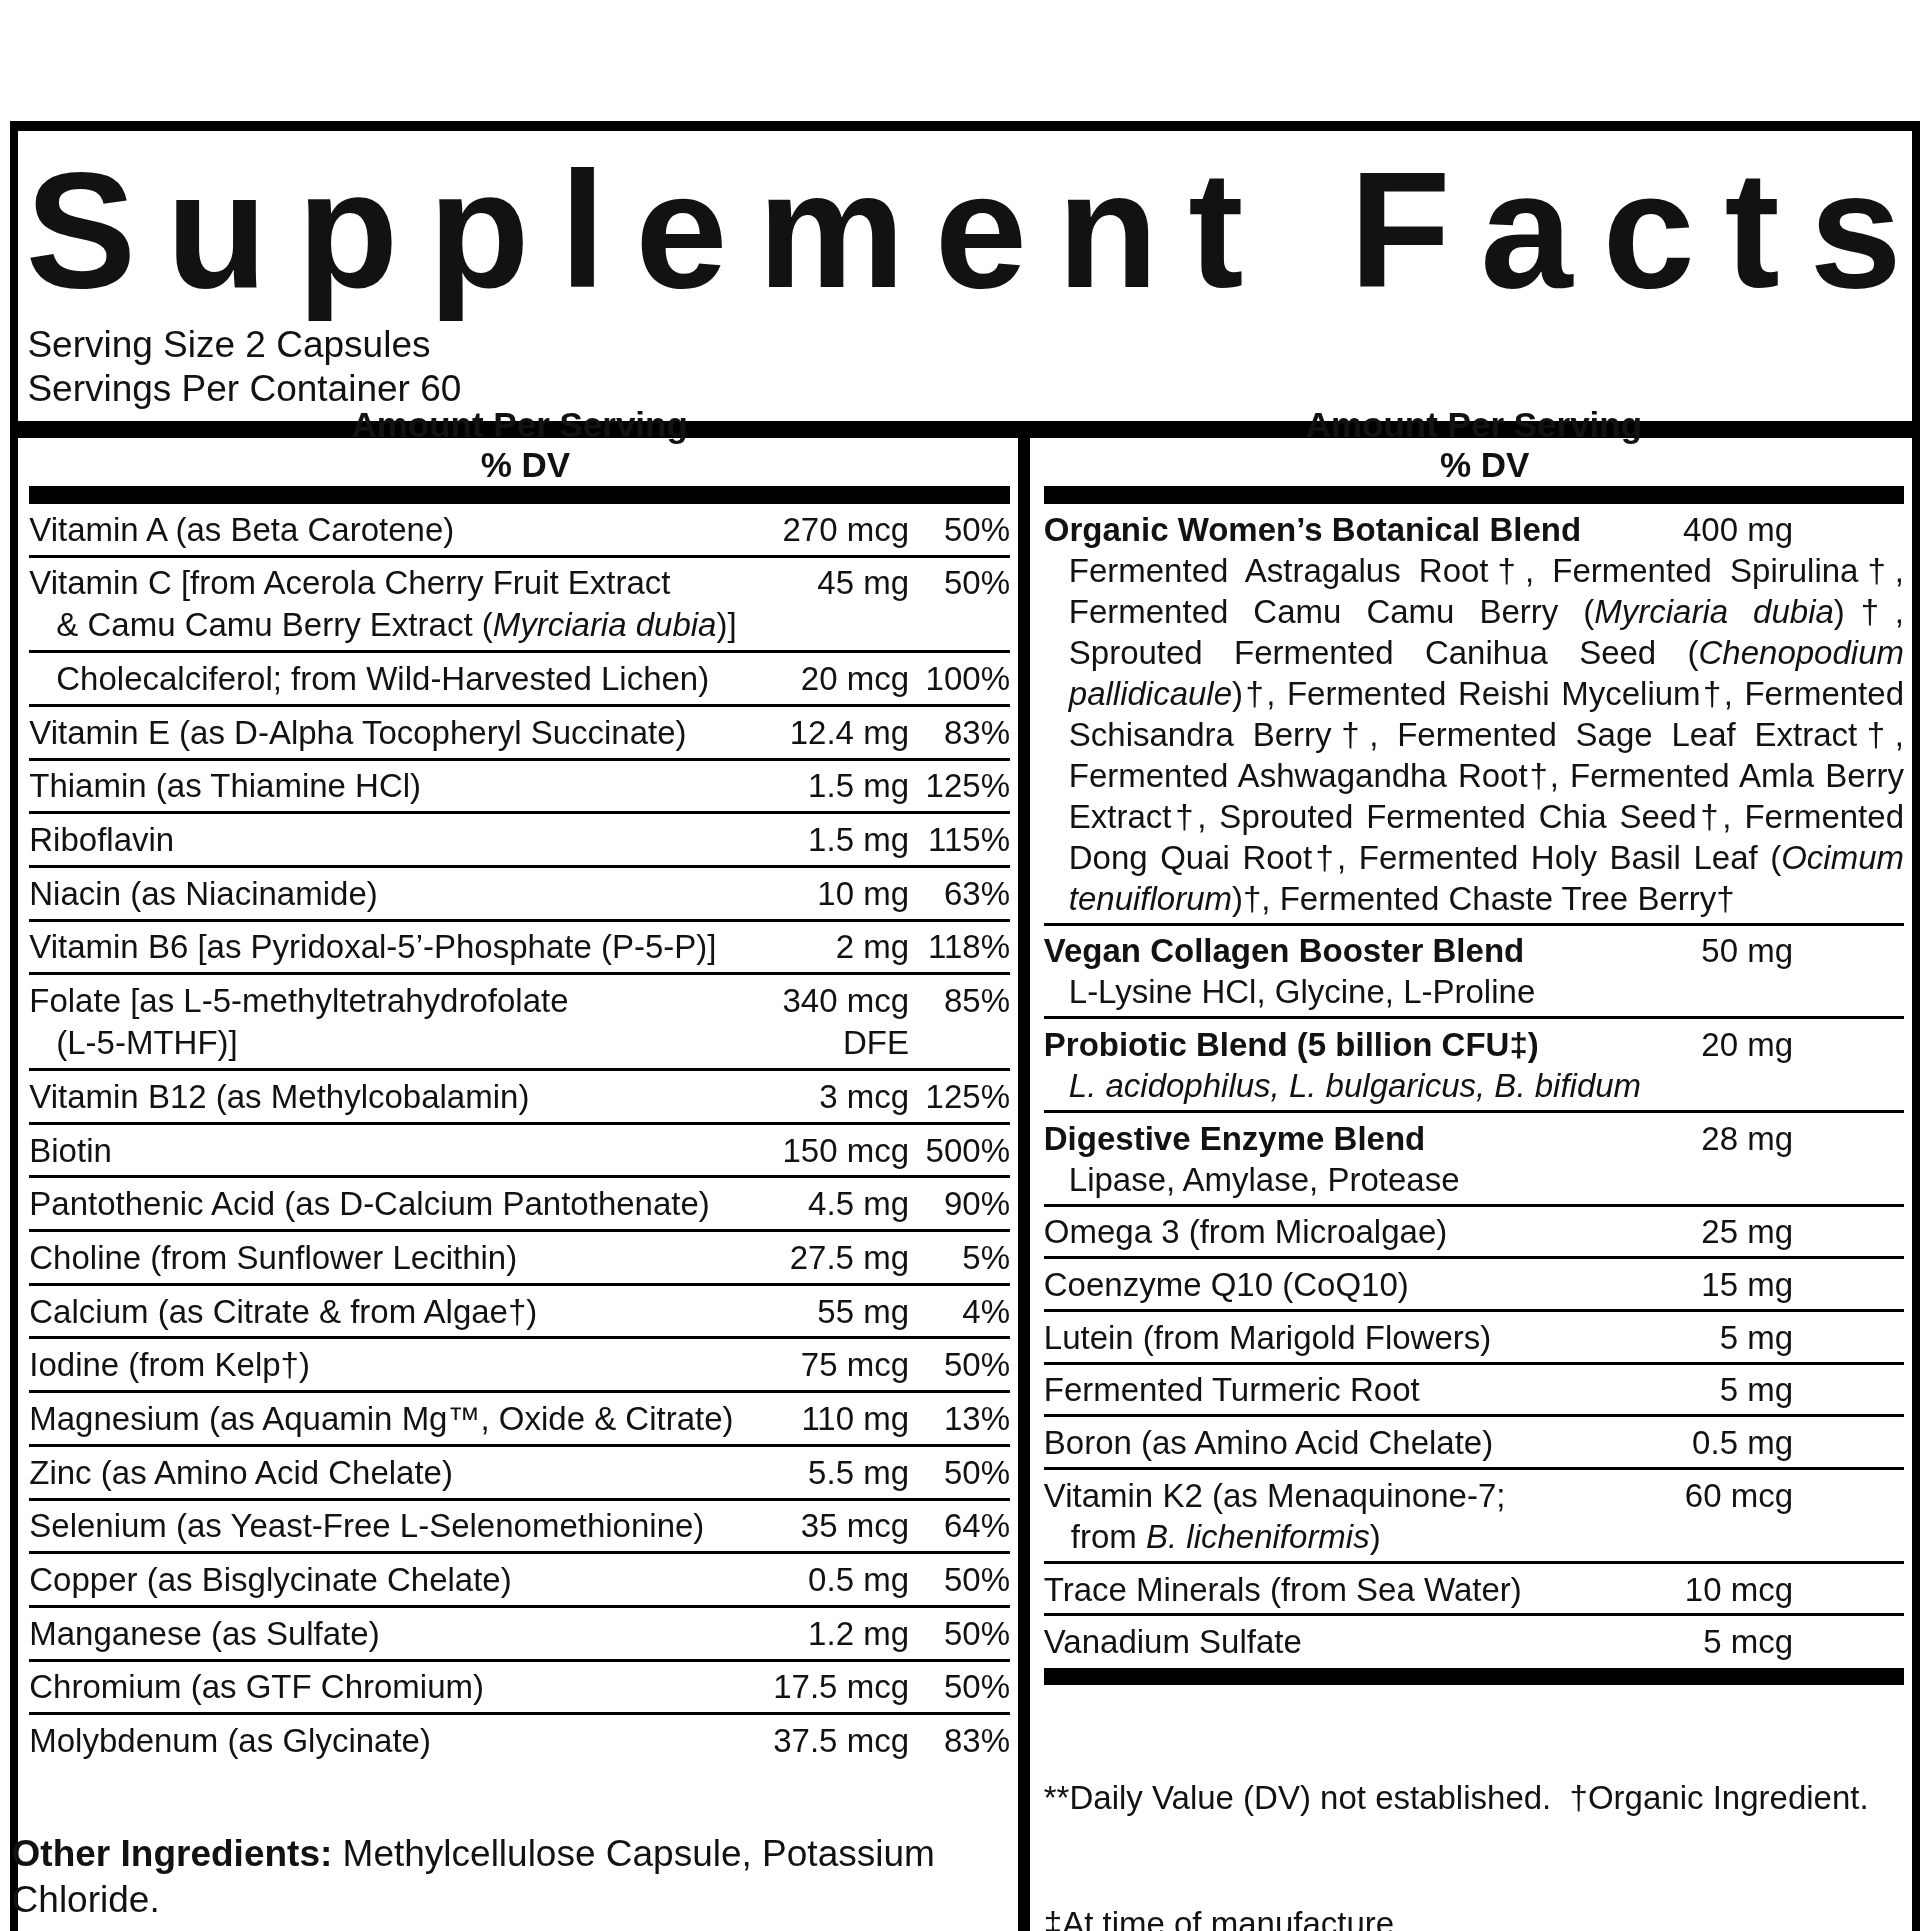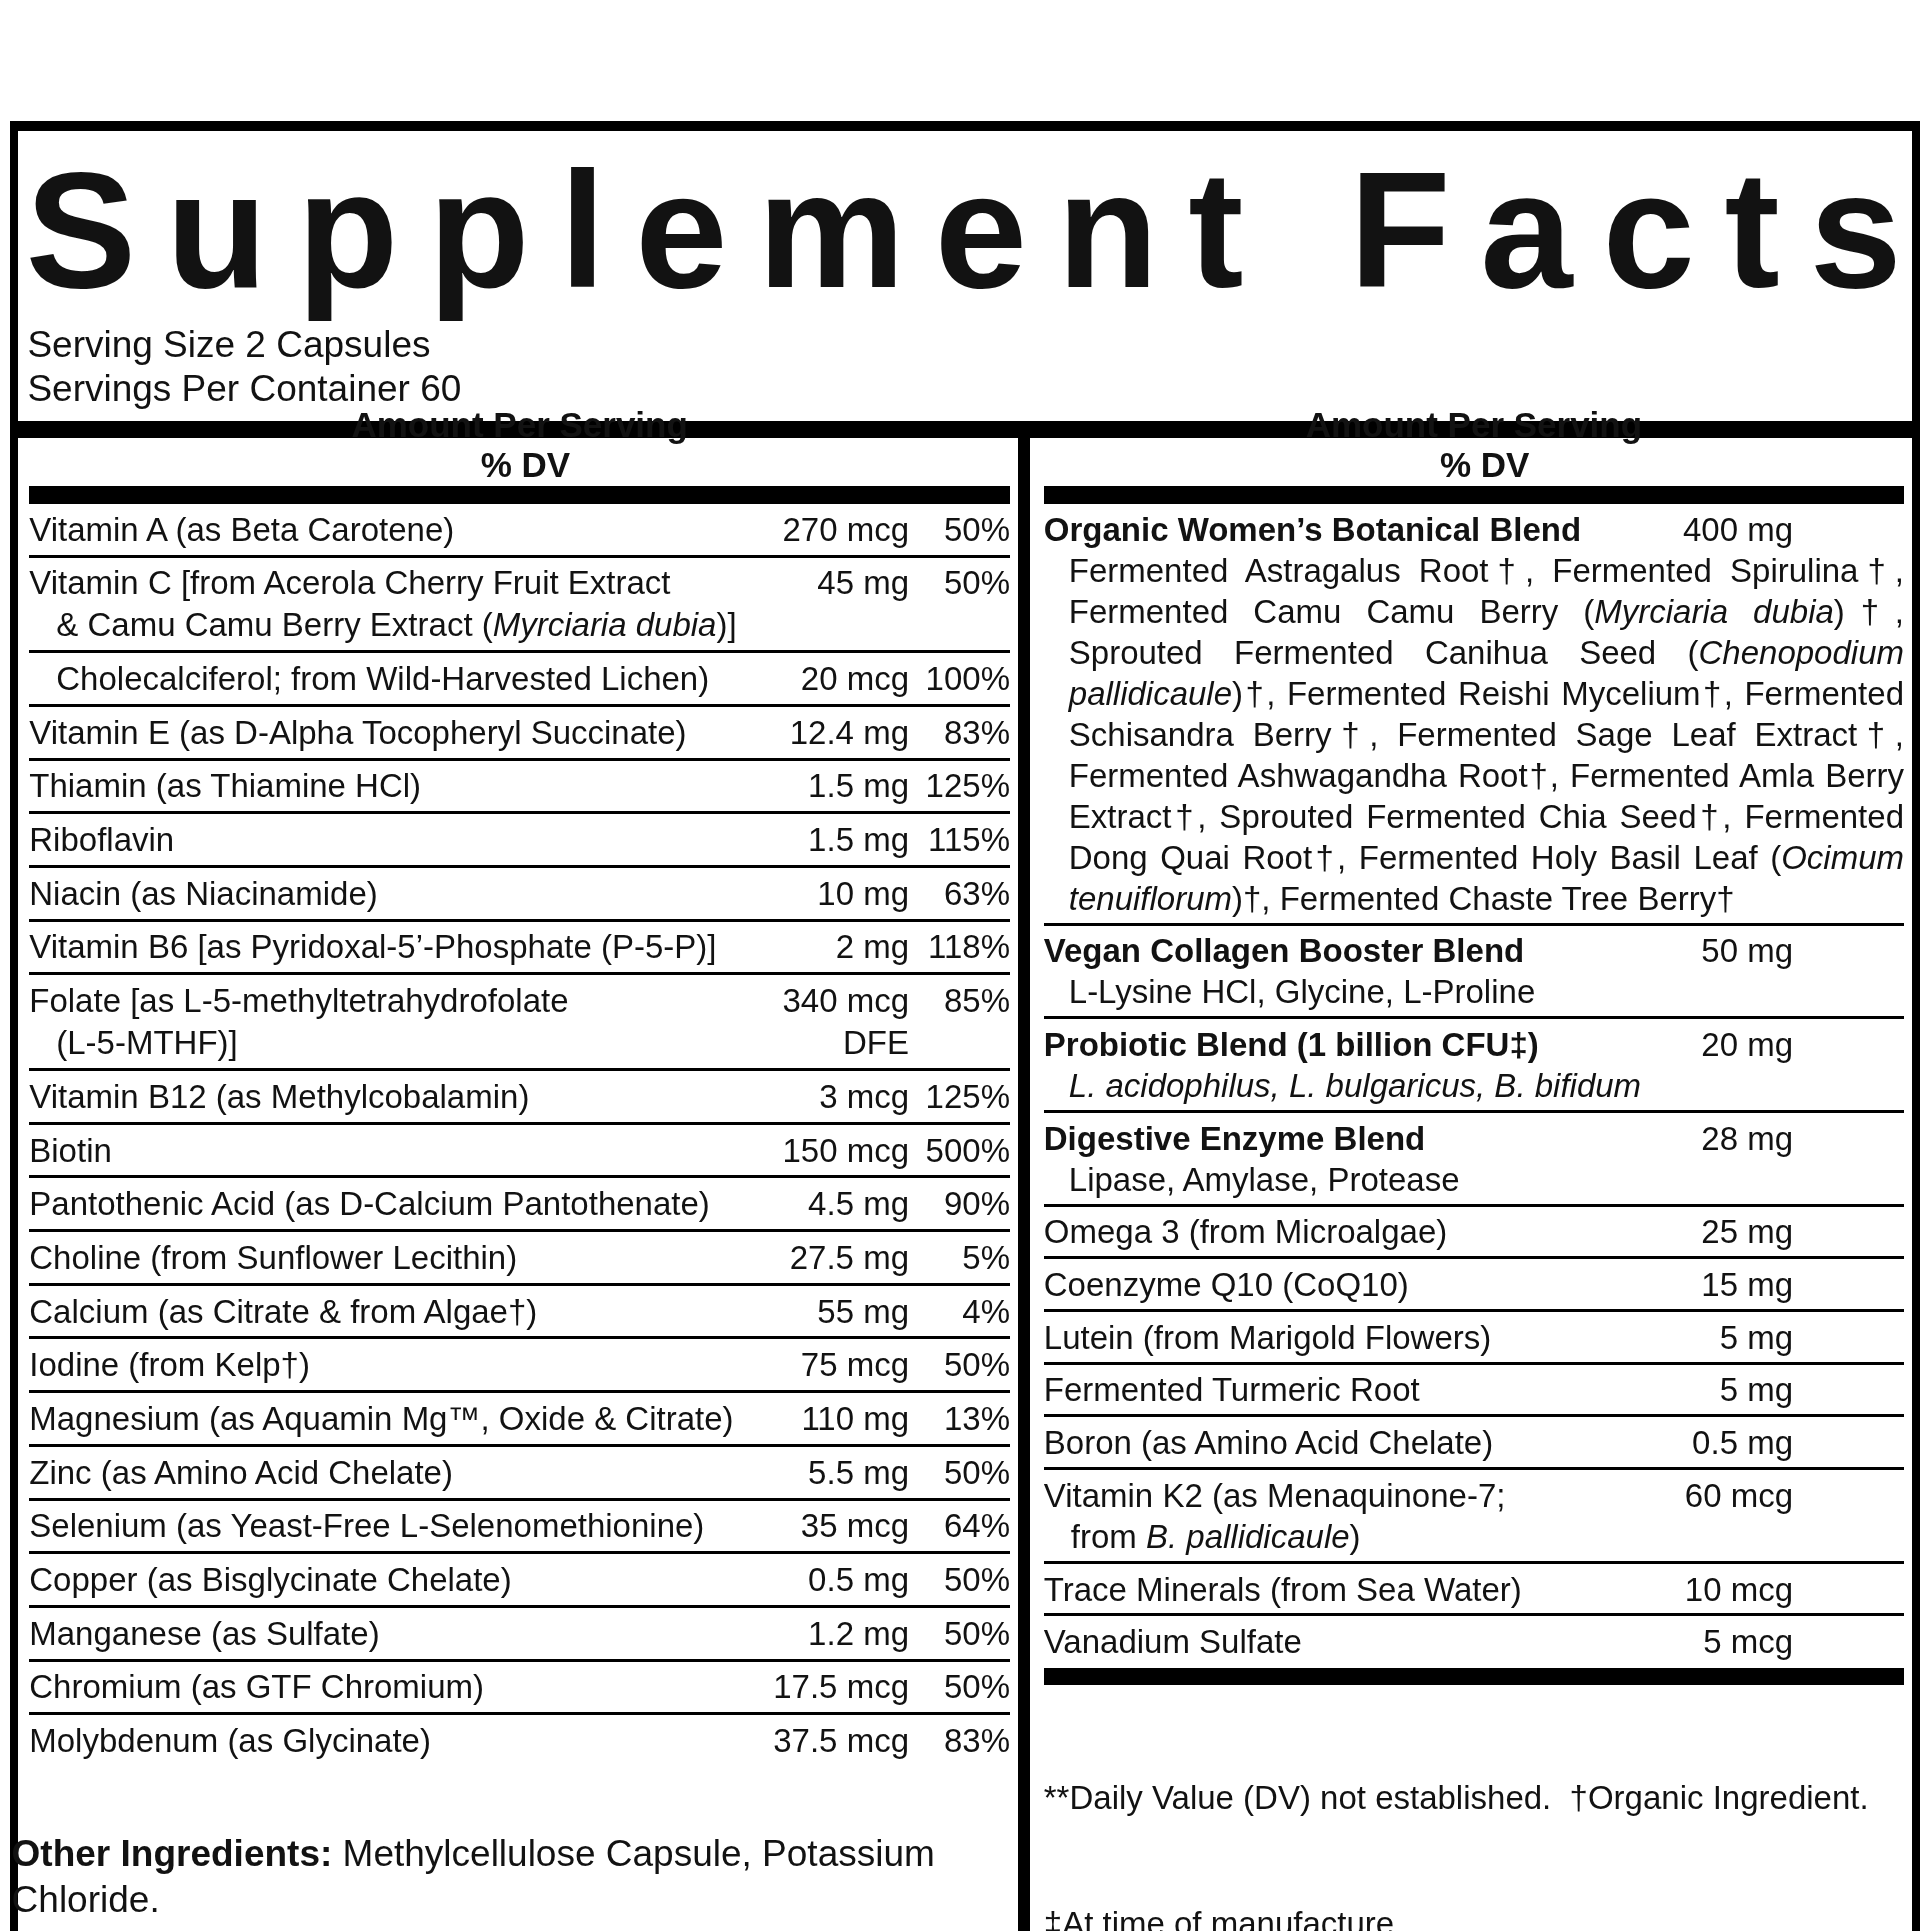--- a/index.html
+++ b/index.html
@@ -244,21 +244,21 @@
             <div class="rrow bold-name">
     <div class="rline">
       <div class="nm"><span>Vegan Collagen Booster Blend</span></div>
       <div class="amt"><span>50 mg</span></div>
       <div class="dv"><span><i></i></span></div>
     </div>
     <div class="sub">L-Lysine HCl, Glycine, L-Proline</div>
   </div>
             <div class="rrow bold-name">
     <div class="rline">
-      <div class="nm"><span>Probiotic Blend (1 billion CFU‡)</span></div>
+      <div class="nm"><span>Probiotic Blend (5 billion CFU‡)</span></div>
       <div class="amt"><span>20 mg</span></div>
       <div class="dv"><span><i></i></span></div>
     </div>
     <div class="sub"><i>L. acidophilus, L. bulgaricus, B. bifidum</i></div>
   </div>
             <div class="rrow bold-name">
     <div class="rline">
       <div class="nm"><span>Digestive Enzyme Blend</span></div>
       <div class="amt"><span>28 mg</span></div>
       <div class="dv"><span><i></i></span></div>
@@ -300,21 +300,21 @@
             <div class="rrow">
     <div class="rline">
       <div class="nm"><span>Boron (as Amino Acid Chelate)</span></div>
       <div class="amt"><span>0.5 mg</span></div>
       <div class="dv"><span><i></i></span></div>
     </div>
 
   </div>
             <div class="rrow">
     <div class="rline">
-      <div class="nm"><span>Vitamin K2 (as Menaquinone-7;</span><span class="nm2">from <i>B. pallidicaule</i>)</span></div>
+      <div class="nm"><span>Vitamin K2 (as Menaquinone-7;</span><span class="nm2">from <i>B. licheniformis</i>)</span></div>
       <div class="amt"><span>60 mcg</span></div>
       <div class="dv"><span><i></i></span></div>
     </div>
 
   </div>
             <div class="rrow">
     <div class="rline">
       <div class="nm"><span>Trace Minerals (from Sea Water)</span></div>
       <div class="amt"><span>10 mcg</span></div>
       <div class="dv"><span><i></i></span></div>

